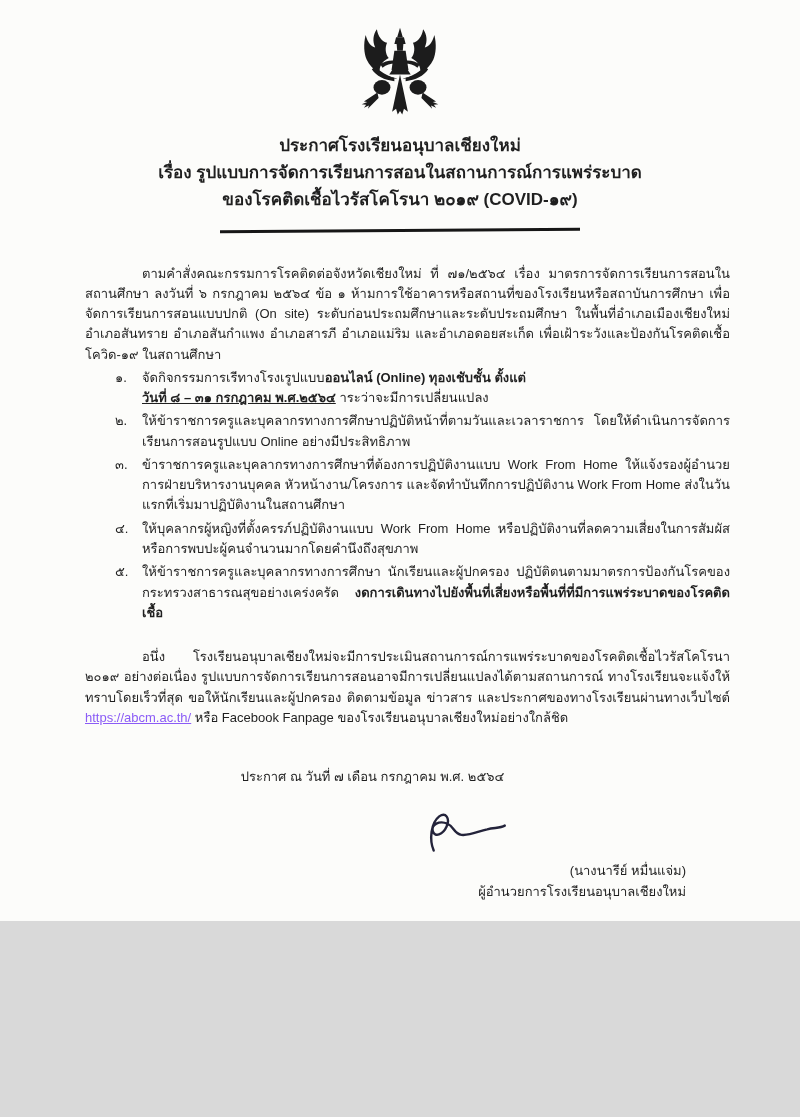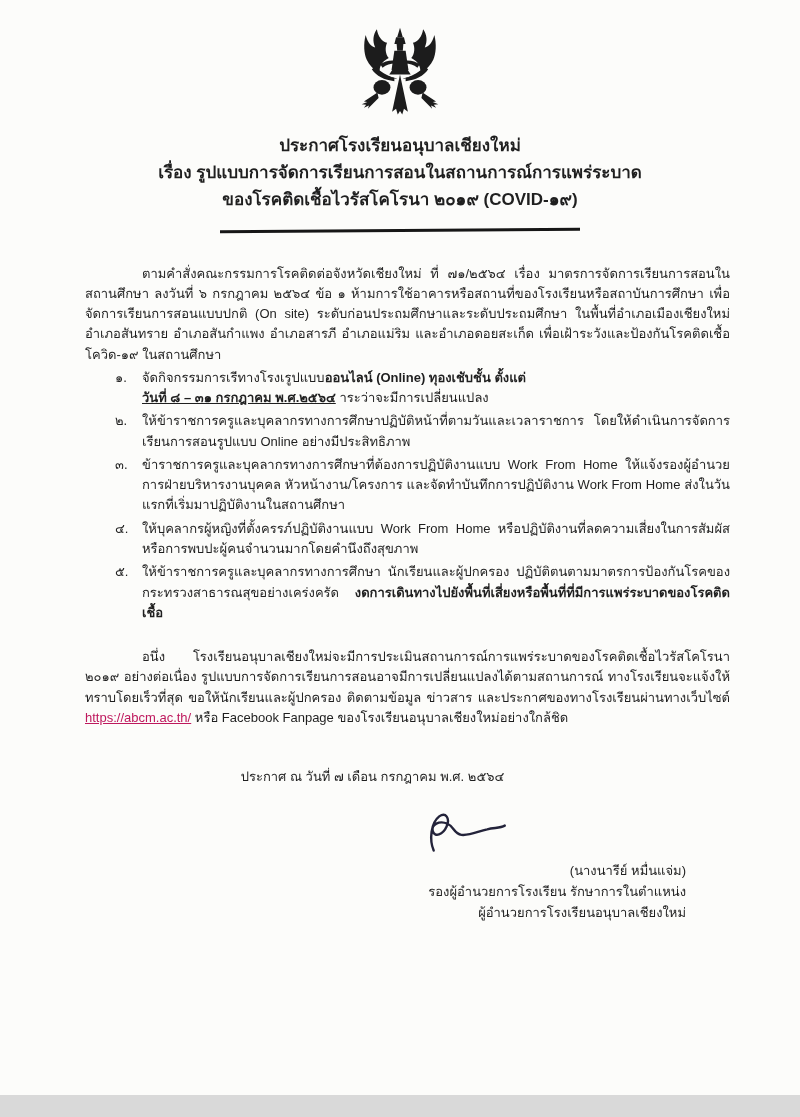--- a/index.html
+++ b/index.html
@@ -1,18 +1,18 @@
 <!DOCTYPE html>
 <html lang="th"><head>
 <meta charset="utf-8">
 <style>
   html,body{margin:0;padding:0;background:#d9d9d9;}
   .page{
     position:relative;
-    width:800px;height:1095px;
+    width:800px;height:921px;
     margin:0 auto;
     background:#fcfcfa;
     color:#1f1f1f;
     font-family:"Liberation Sans",sans-serif;
     box-sizing:border-box;
     overflow:hidden;
   }
   .emblem-wrap{display:flex;justify-content:center;padding-top:26px;}
   .emblem-wrap svg{display:block;}
   .title-block{text-align:center;font-weight:bold;font-size:17px;line-height:1.6;margin-top:8px;}
@@ -25,21 +25,21 @@
   }
   .para-indent{text-indent:57px;margin:0;}
   .lead{margin:0;}
   .lead .lead-text{margin-left:57px;}
   .num-list{margin:2px 0 0 30px;padding:0;list-style:none;}
   .num-list li{display:flex;margin-top:3px;}
   .num{width:27px;flex:none;}
   .li-text{flex:1;text-align:justify;}
   .bold{font-weight:bold;}
   .bold-u{font-weight:bold;text-decoration:underline;}
-  .doc-link{text-decoration:underline;color:#be185d;}
+  .doc-link{text-decoration:underline;color:#8b5cf6;}
   .closing{margin:24px 0 0 0;text-indent:57px;}
   .date-line{
     text-align:center;margin-top:39px;
     transform:translateX(-35px);
     text-indent:0;
   }
   .sig-block{
     width:350px;
     margin:22px 44px 0 auto;
     text-align:right;
@@ -124,18 +124,17 @@
 
     <p class="closing"><span>อนึ่ง โรงเรียนอนุบาลเชียงใหม่จะมีการประเมินสถานการณ์การแพร่ระบาดของโรคติดเชื้อไวรัสโคโรนา ๒๐๑๙ อย่างต่อเนื่อง รูปแบบการจัดการเรียนการสอนอาจมีการเปลี่ยนแปลงได้ตามสถานการณ์ ทางโรงเรียนจะแจ้งให้ทราบโดยเร็วที่สุด ขอให้นักเรียนและผู้ปกครอง ติดตามข้อมูล ข่าวสาร และประกาศของทางโรงเรียนผ่านทางเว็บไซต์ </span><span class="doc-link">https://abcm.ac.th/</span><span> หรือ Facebook Fanpage ของโรงเรียนอนุบาลเชียงใหม่อย่างใกล้ชิด</span></p>
 
     <p class="date-line">ประกาศ ณ วันที่ ๗ เดือน กรกฎาคม พ.ศ. ๒๕๖๔</p>
 
     <div class="sig-block">
       <svg class="sig-squiggle" width="120" height="48" viewBox="0 0 130 50" fill="none" aria-hidden="true">
         <path d="M30,44 C25,32 27,14 36,7 C43,2 48,9 44,18 C40,27 31,30 29,23 C27,16 36,11 45,15 C52,18 52,26 60,27 C70,28 78,23 88,21 C96,19 102,20 107,17" stroke="#23233a" stroke-width="2.6" stroke-linecap="round" stroke-linejoin="round"></path>
       </svg>
       <span class="sig-name">(นางนารีย์  หมื่นแจ่ม)</span>
-      <span class="sig-pos">รองผู้อำนวยการโรงเรียน รักษาการในตำแหน่ง</span>
       <span class="sig-pos">ผู้อำนวยการโรงเรียนอนุบาลเชียงใหม่</span>
     </div>
 
   </div>
 </div>
 
 </body></html>

